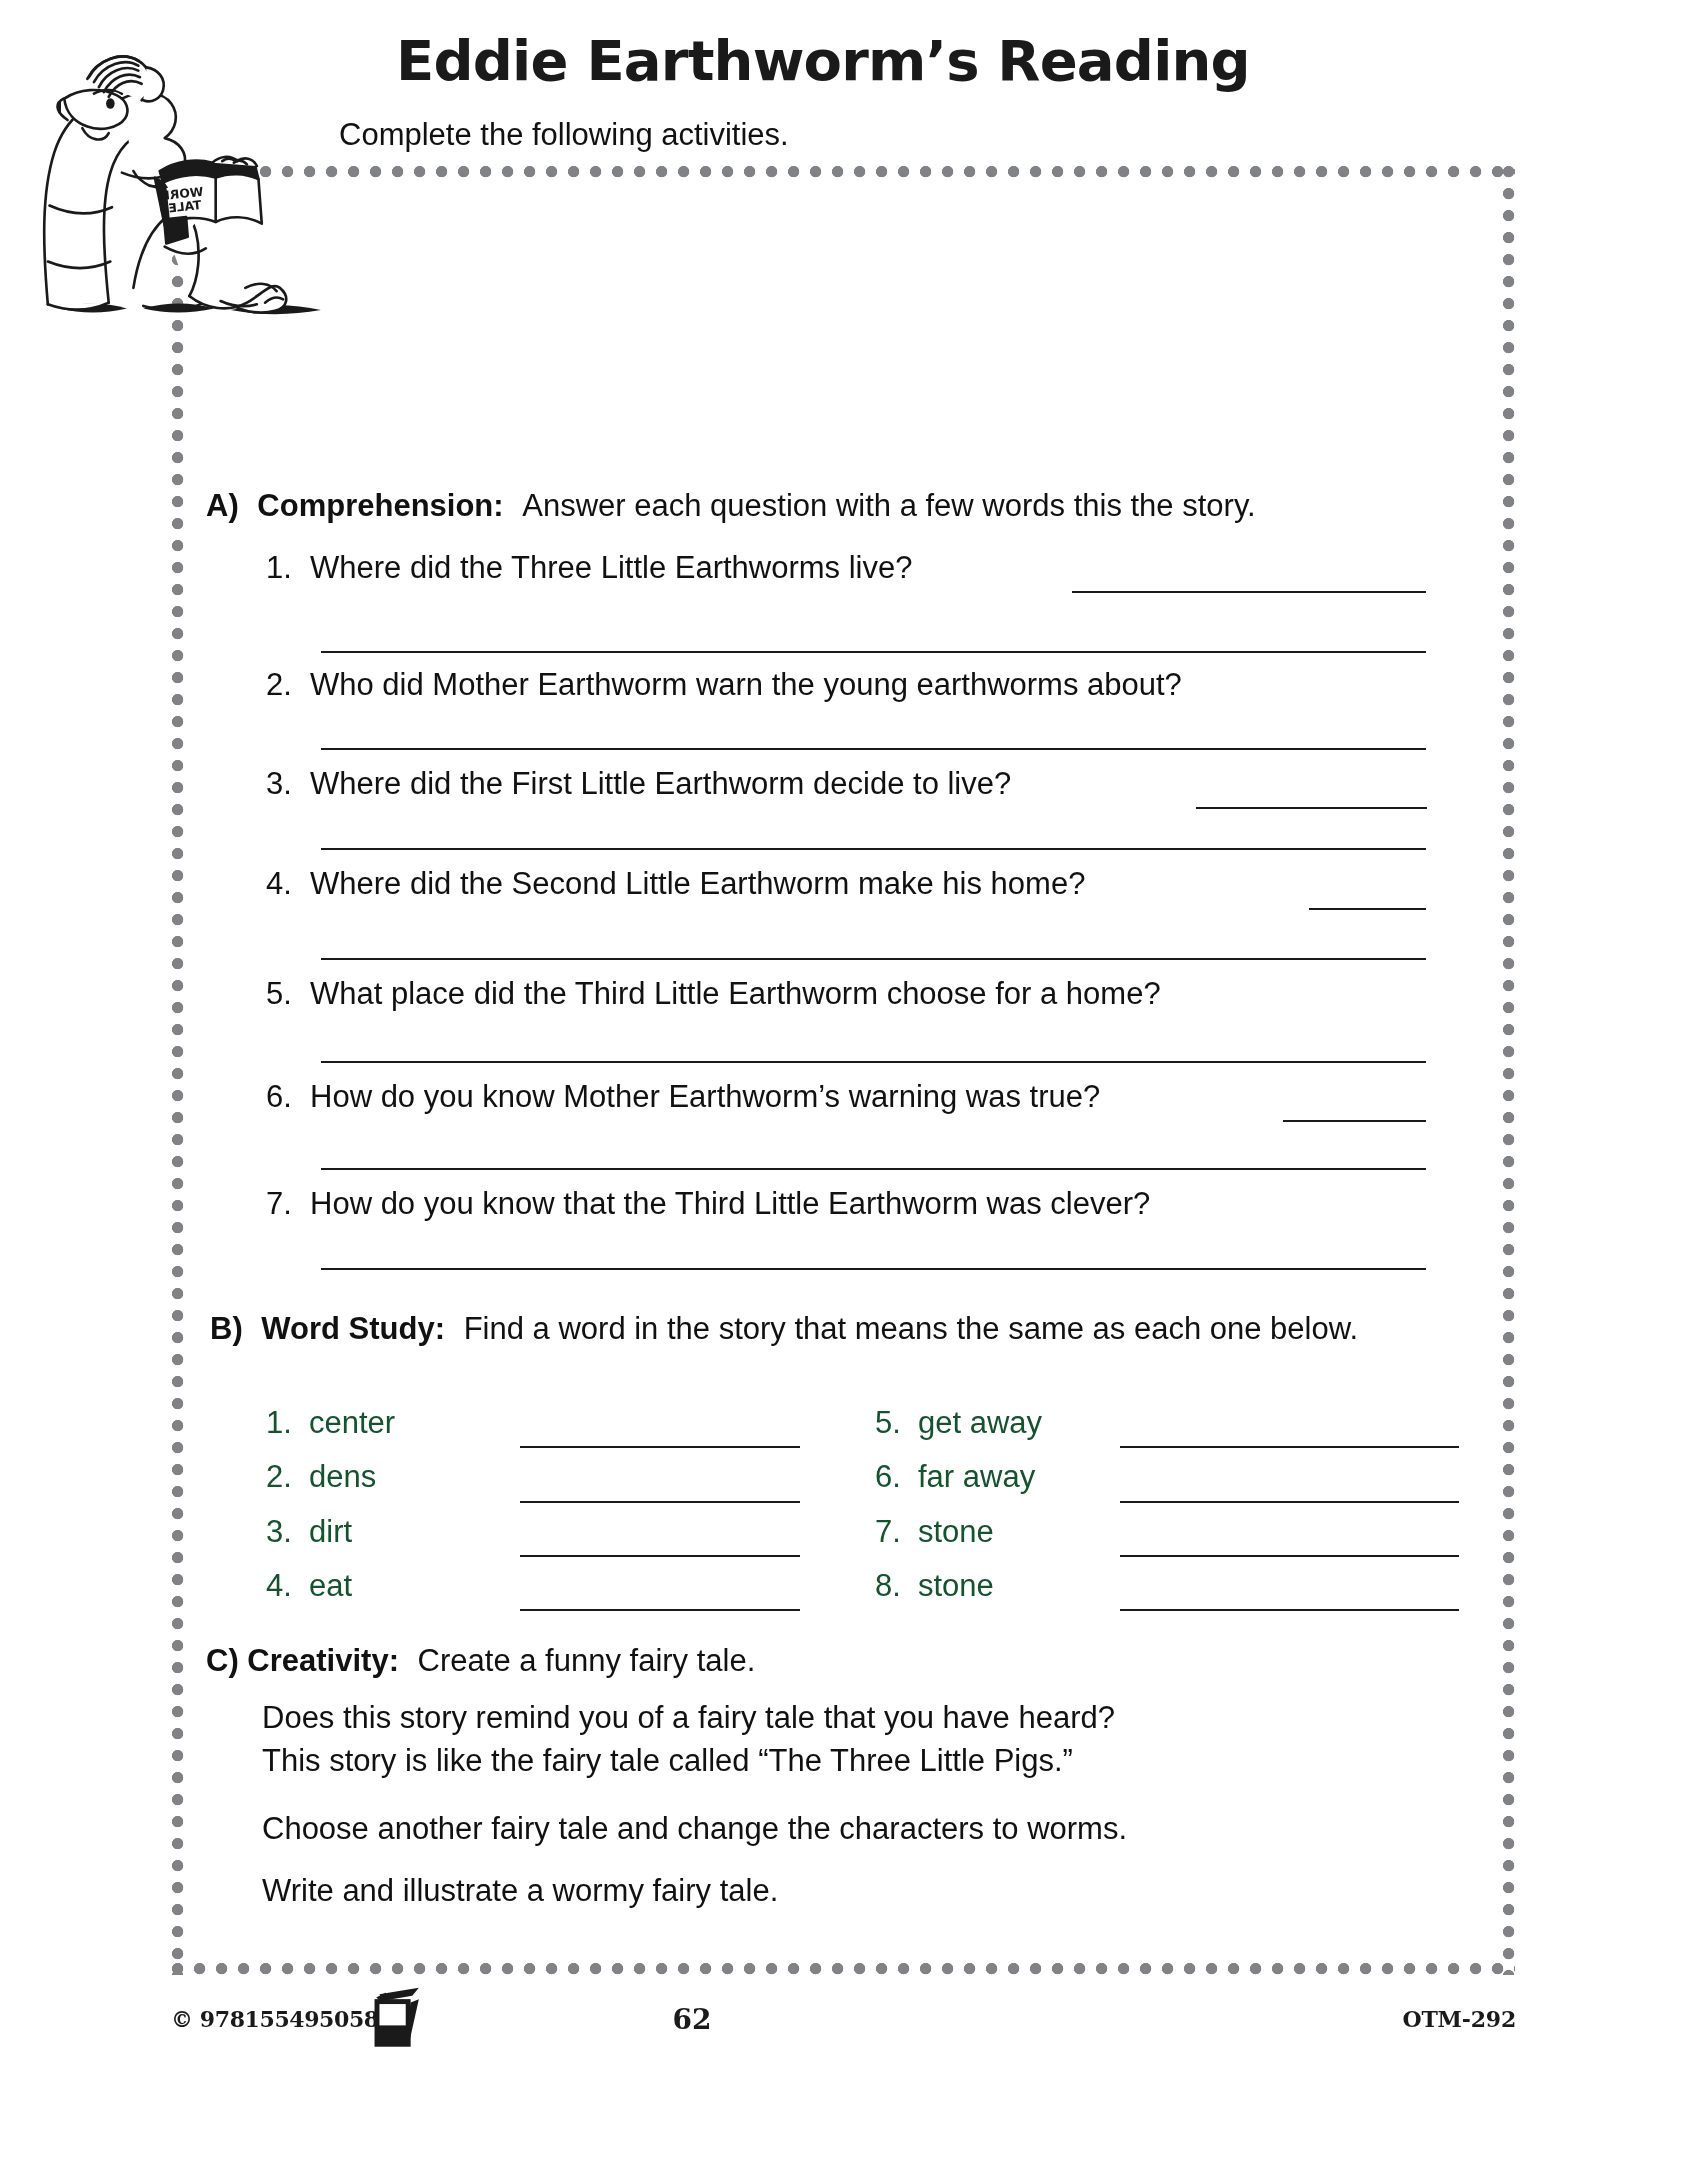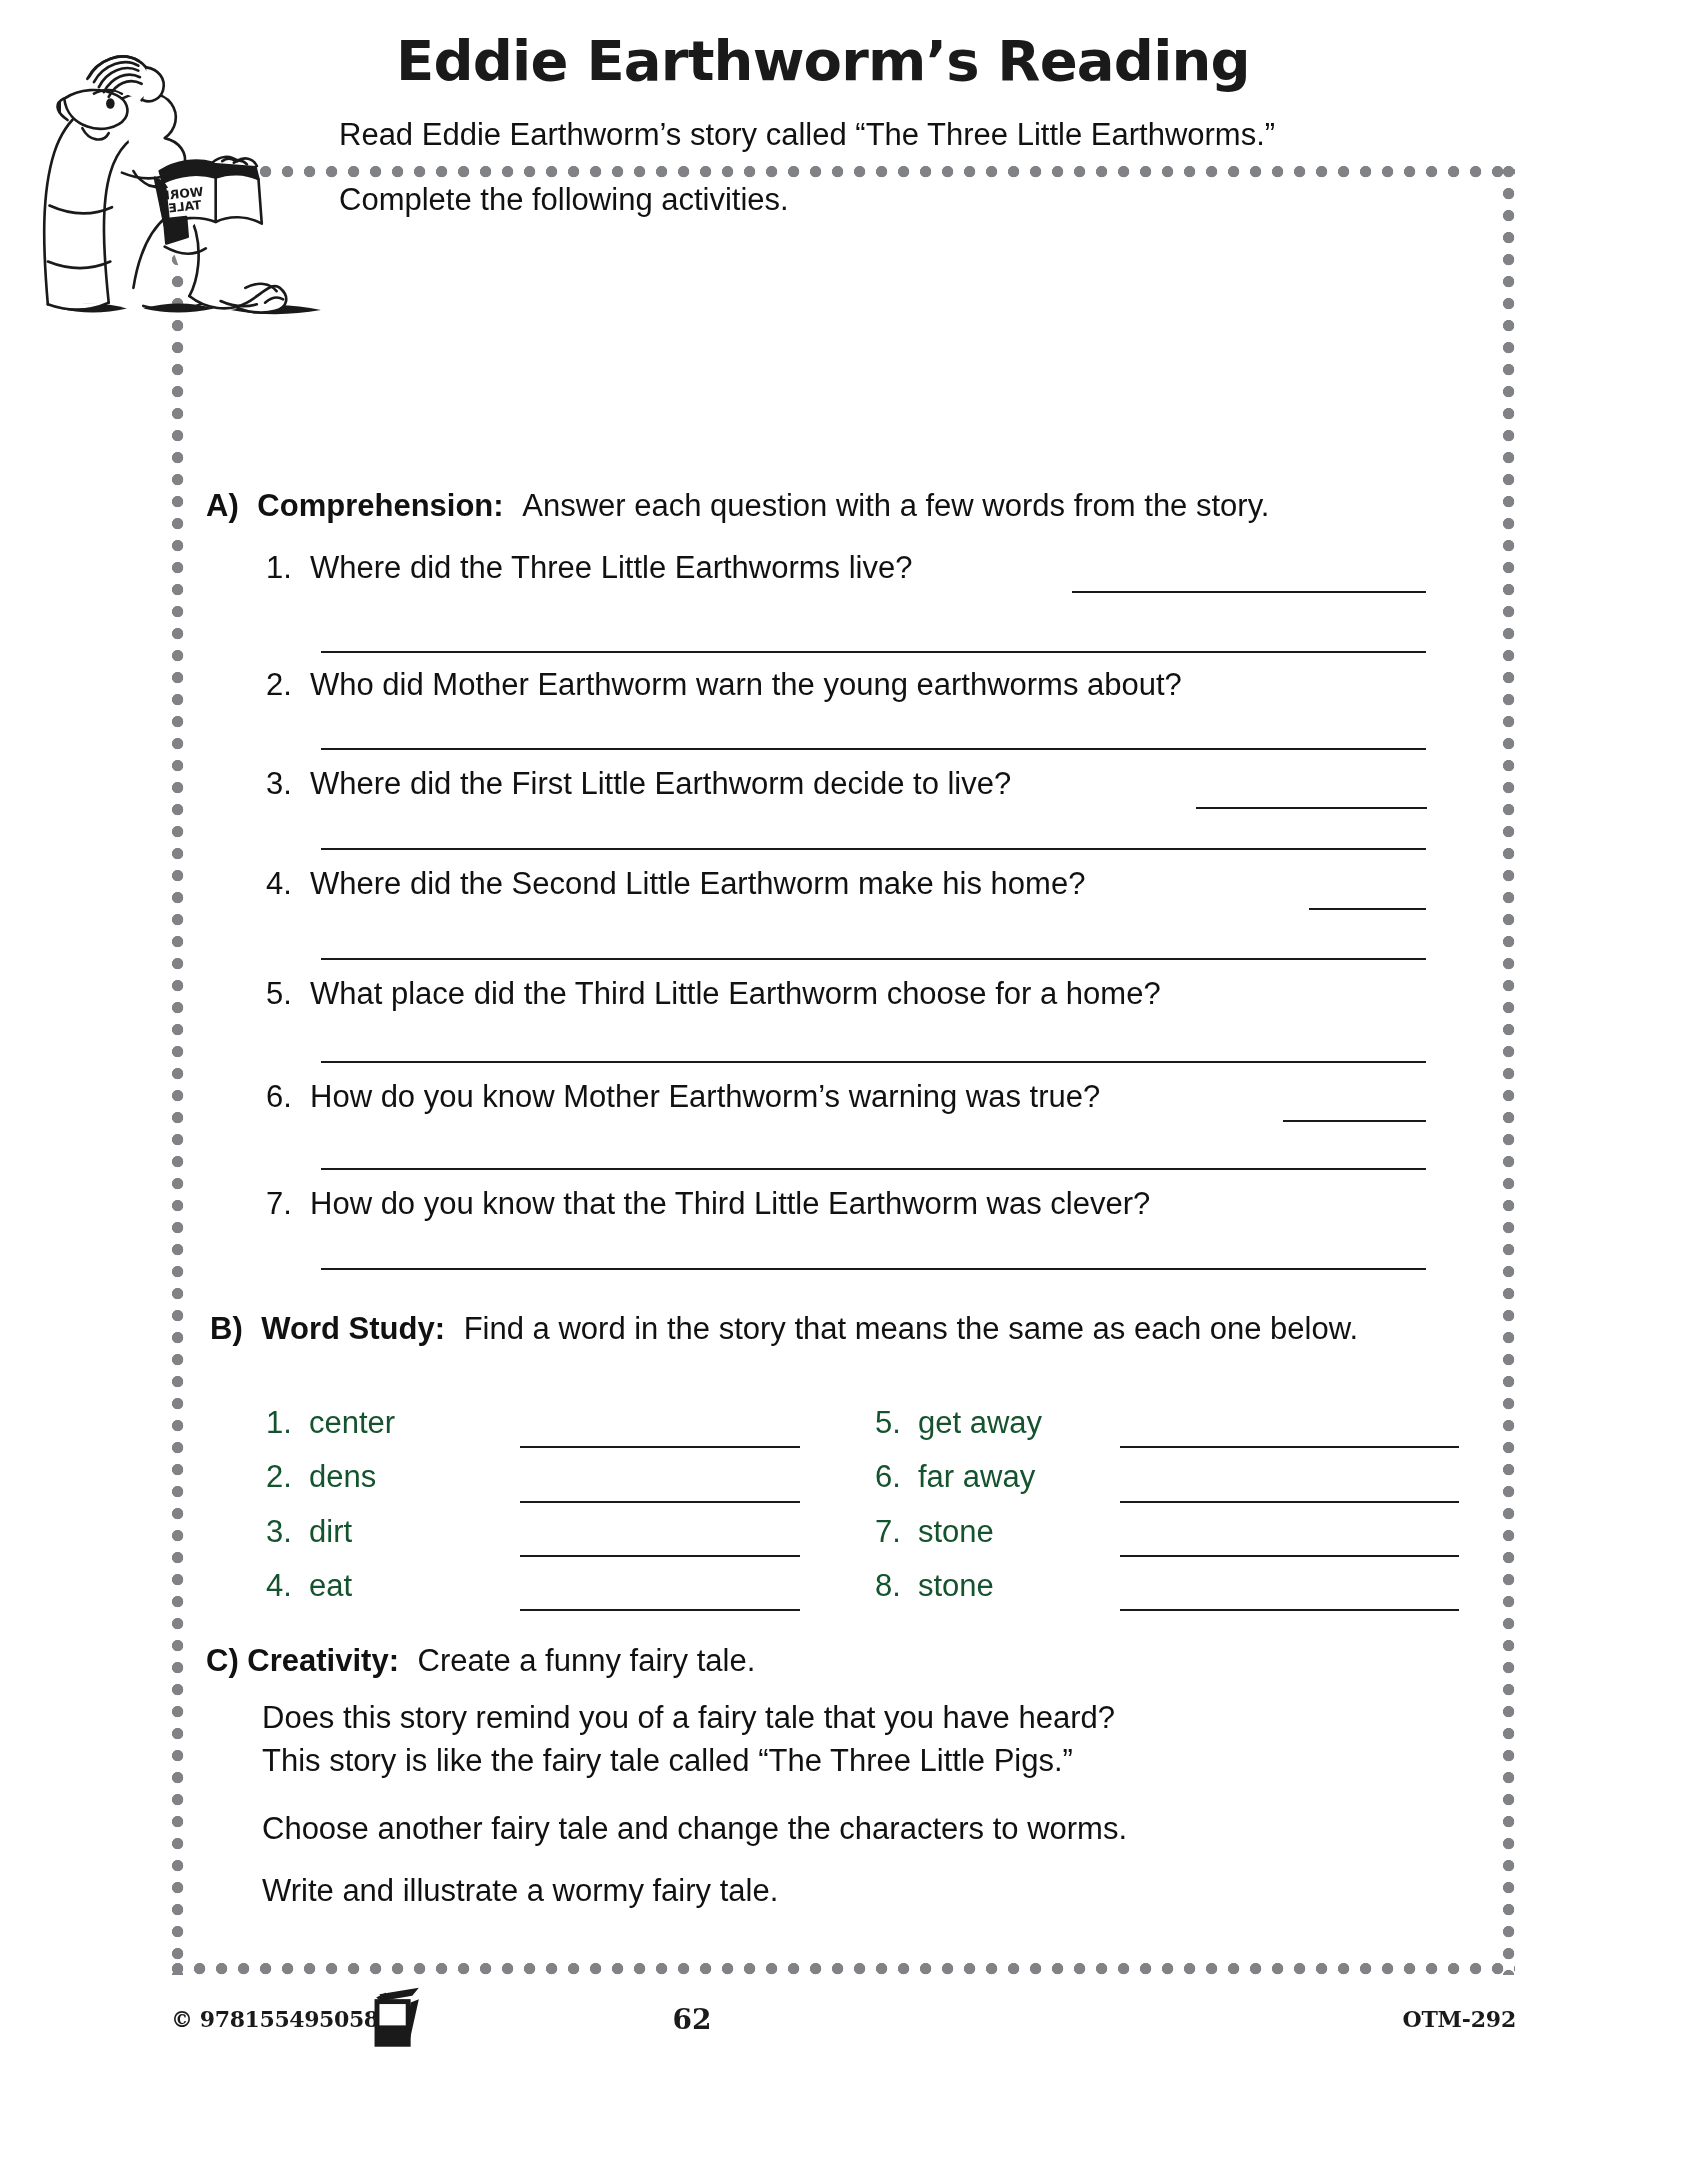--- a/index.html
+++ b/index.html
@@ -229,31 +229,30 @@
           <path d="M248 146 q8 -6 16 0"></path>
           <path d="M262 148 q8 -6 16 2"></path>
         </g>
       </g>
     </svg>
   </div>
 
   <div class="title">Eddie Earthworm’s Reading</div>
 
   <div class="intro">
-    <p>Read Eddie Earthworm’s story called “The Three Little Earthworms.”</p>
     <p>Complete the following activities.</p>
   </div>
 </div>
 
 <div class="content">
 
   <div class="sec-head" style="left:206px; top:486px; width:1285px;">
     <span class="tag">A)</span>
     <span class="lede" style="margin-left: 10px;">Comprehension:</span>
-    <span style="margin-left: 10px;">Answer each question with a few words from the story.</span>
+    <span style="margin-left: 10px;">Answer each question with a few words this the story.</span>
   </div>
 
   <div class="q" style="left:266px; top:550px;">
     <span class="num">1.</span><span>Where did the Three Little Earthworms live?</span>
   </div>
   <div class="rule" style="left:1072px; top:591px; width:354px;"></div>
   <div class="rule" style="left:321px;  top:651px; width:1105px;"></div>
 
   <div class="q" style="left:266px; top:667px;">
     <span class="num">2.</span><span>Who did Mother Earthworm warn the young earthworms about?</span>

